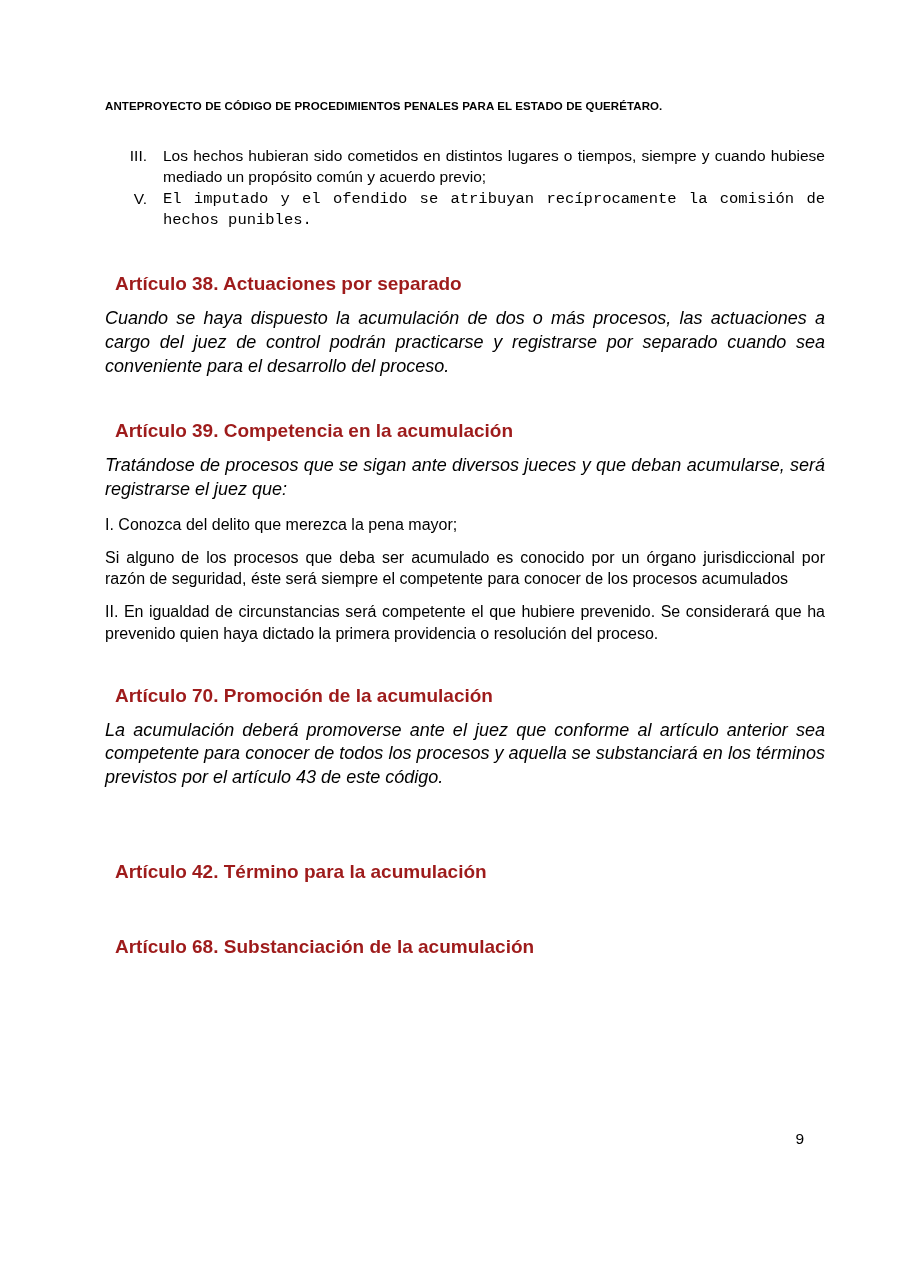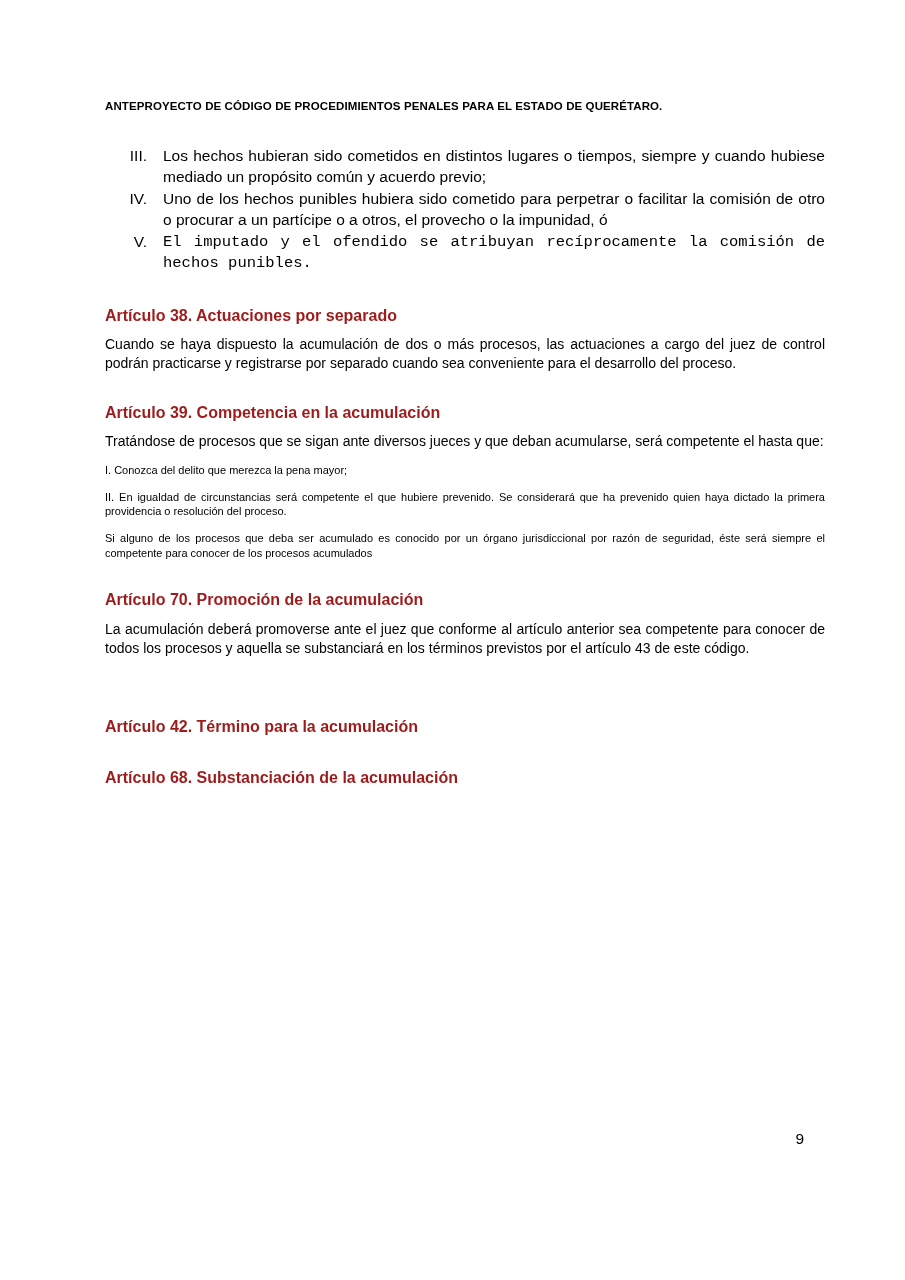--- a/index.html
+++ b/index.html
@@ -57,38 +57,39 @@
     flex: 1 1 auto;
     text-align: justify;
     text-justify: inter-word;
   }
   .roman-text.j {
     text-align-last: left;
     font-family: Liberation Mono, monospace;
   }
   h2.article-title {
     color: #9e1b1b;
-    font-size: 16px;
+    font-size: 19px;
     font-weight: bold;
-    margin: 0;
+    margin: 10px;
     padding: 0;
     line-height: 1.3;
   }
   .art-spacer-top {
     height: 30px;
   }
   p.body-text {
-    font-size: 14px;
+    font-size: 18px;
     line-height: 1.33;
     margin: 9px 0 0 0;
     text-align: justify;
     text-align-last: left;
+    font-style: italic;
   }
   .num-para {
-    font-size: 11px;
+    font-size: 16px;
     line-height: 1.33;
     margin: 12px 0 0 0;
     text-align: justify;
     text-align-last: left;
   }
   .gap-lg { height: 30px; }
   .page-number {
     position: absolute;
     right: 80px;
     top: 1130px;
@@ -104,39 +105,35 @@
   <div class="content">
 
     <div class="doc-header">ANTEPROYECTO DE CÓDIGO DE PROCEDIMIENTOS PENALES PARA EL ESTADO DE QUERÉTARO.</div>
 
     <ul class="roman-list">
       <li class="roman-item">
         <span class="roman-num">III.</span>
         <span class="roman-text">Los hechos hubieran sido cometidos en distintos lugares o tiempos, siempre y cuando hubiese mediado un propósito común y acuerdo previo;</span>
       </li>
       <li class="roman-item">
-        <span class="roman-num">IV.</span>
-        <span class="roman-text">Uno de los hechos punibles hubiera sido cometido para perpetrar o facilitar la comisión de otro o procurar a un partícipe o a otros, el provecho o la impunidad, ó</span>
-      </li>
-      <li class="roman-item">
         <span class="roman-num">V.</span>
         <span class="roman-text j">El imputado y el ofendido  se atribuyan recíprocamente la comisión de hechos punibles.</span>
       </li>
     </ul>
 
     <div class="art-spacer-top"></div>
     <h2 class="article-title">Artículo 38.   Actuaciones por separado</h2>
     <p class="body-text">Cuando se haya dispuesto la acumulación de dos o más procesos, las actuaciones a cargo del juez de control podrán practicarse y registrarse por separado cuando sea conveniente para el desarrollo del proceso.</p>
 
     <div class="gap-lg"></div>
     <h2 class="article-title">Artículo 39.  Competencia en la acumulación</h2>
-    <p class="body-text">Tratándose de procesos que se sigan ante diversos jueces y que deban acumularse, será competente el hasta que:</p>
+    <p class="body-text">Tratándose de procesos que se sigan ante diversos jueces y que deban acumularse, será registrarse el juez que:</p>
     <p class="num-para">I.  Conozca del delito que merezca la pena mayor;</p>
+    <p class="num-para">Si alguno de los procesos que deba ser acumulado es conocido por un órgano jurisdiccional por razón de seguridad, éste será siempre el competente para conocer de los procesos acumulados</p>
     <p class="num-para">II. En igualdad de circunstancias será competente el que hubiere prevenido. Se considerará que ha prevenido quien haya dictado la primera providencia o resolución del proceso.</p>
-    <p class="num-para">Si alguno de los procesos que deba ser acumulado es conocido por un órgano jurisdiccional por razón de seguridad, éste será siempre el competente para conocer de los procesos acumulados</p>
 
     <div class="gap-lg"></div>
     <h2 class="article-title">Artículo 70.  Promoción de la acumulación</h2>
     <p class="body-text">La acumulación deberá promoverse ante el juez que conforme al artículo anterior sea competente para conocer de todos los procesos y aquella se substanciará en los términos previstos por el artículo  43 de este código.</p>
 
     <div class="gap-lg"></div>
 
     <div class="gap-lg"></div>
     <h2 class="article-title">Artículo 42.  Término para la acumulación</h2>
 

